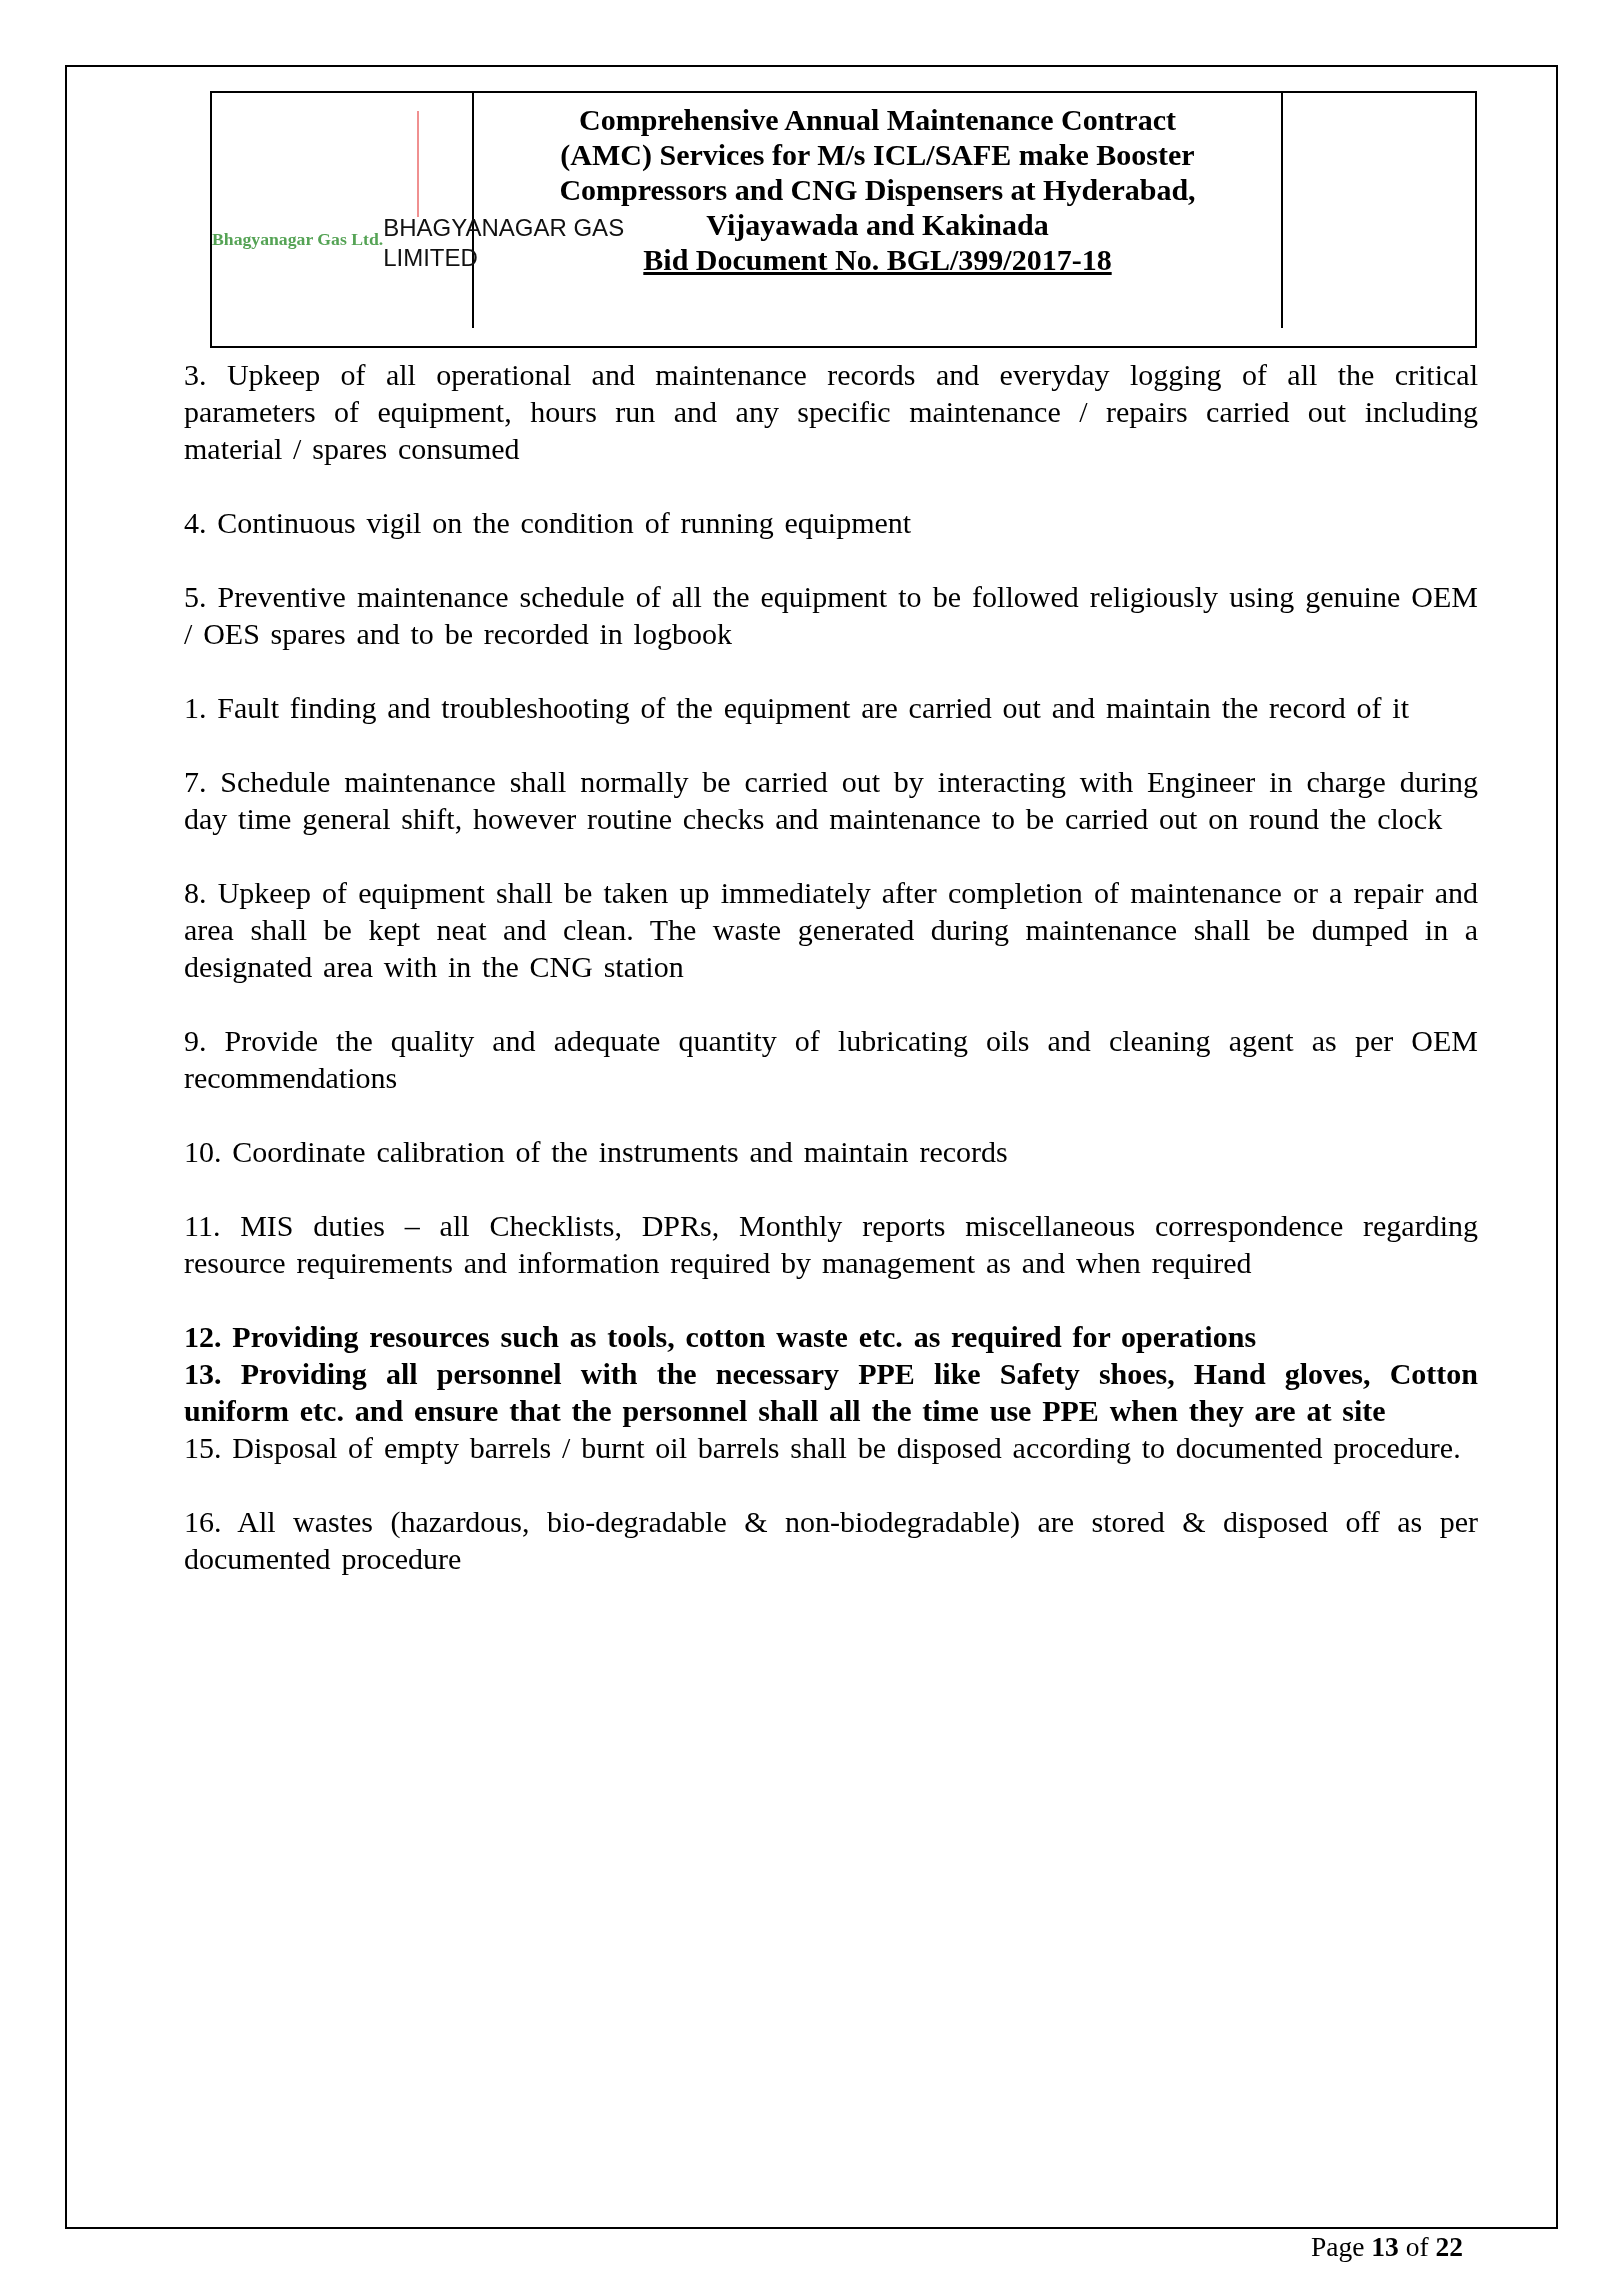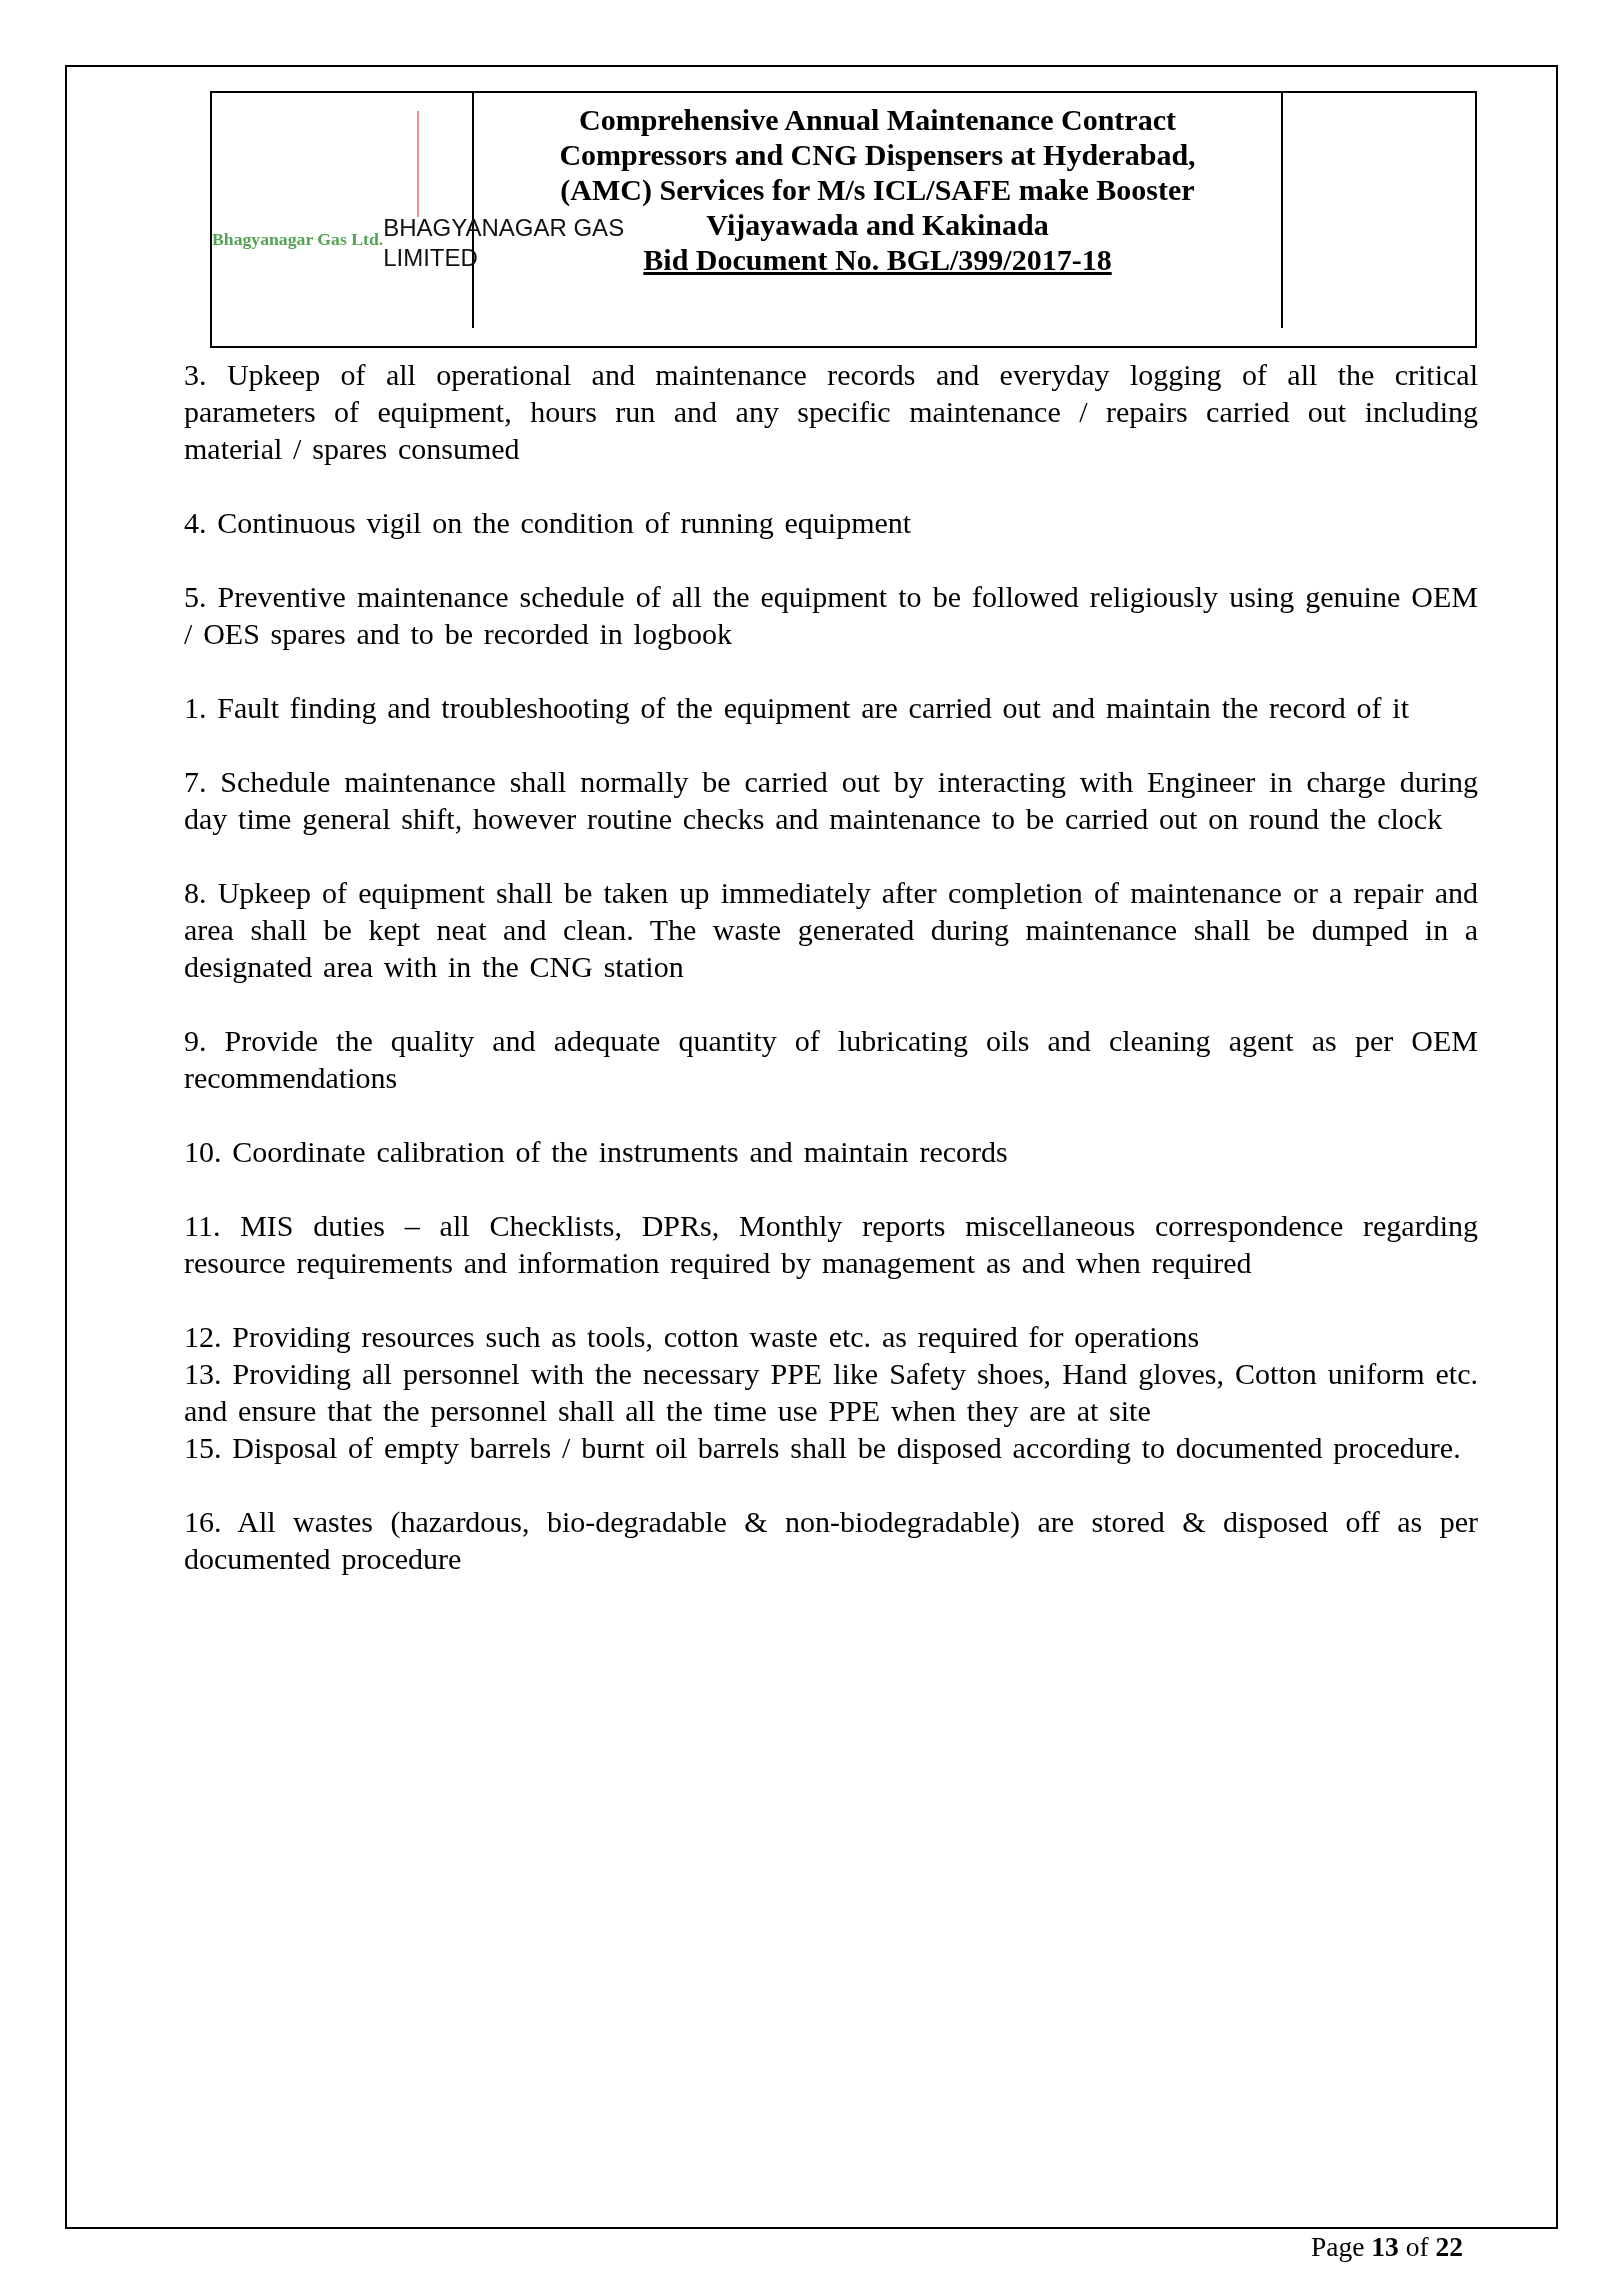--- a/index.html
+++ b/index.html
@@ -92,21 +92,21 @@
     margin: 7.9px 0 0 117px;
     width: 1294px;
     font-size: 30px;
     line-height: 37px;
     word-spacing: 3.3px;
   }
   .para {
     text-align: justify;
     margin-bottom: 37px;
   }
-  .para.tight { margin-bottom: 0; }
+  .para.tight { margin-bottom: 0; font-weight: bold; }
   
   .footer {
     position: absolute;
     top: 2230px;
     right: 160px;
     font-size: 27.5px;
     line-height: 33px;
     white-space: nowrap;
   }
   .footer .b { font-weight: bold; }
@@ -148,22 +148,22 @@
         </svg>
         <div class="logo-caption">Bhagyanagar Gas Ltd.</div>
         <div class="company-name">
           <div>BHAGYANAGAR GAS</div>
           <div>LIMITED</div>
         </div>
       </div>
 
       <div class="cell title-cell">
         <div class="title-line">Comprehensive Annual Maintenance Contract</div>
+        <div class="title-line">(AMC) Services for M/s ICL/SAFE make Booster</div>
         <div class="title-line">Compressors and CNG Dispensers at Hyderabad,</div>
-        <div class="title-line">(AMC) Services for M/s ICL/SAFE make Booster</div>
         <div class="title-line">Vijayawada and Kakinada</div>
         <div class="bid-line">Bid Document No. BGL/399/2017-18</div>
       </div>
 
 
     </div>
 
     <div class="body-text">
       <p class="para">3. Upkeep of all operational and maintenance records and everyday logging of all the critical parameters of equipment, hours run and any specific maintenance / repairs carried out including material / spares consumed</p>
       <p class="para">4. Continuous vigil on the condition of running equipment</p>

